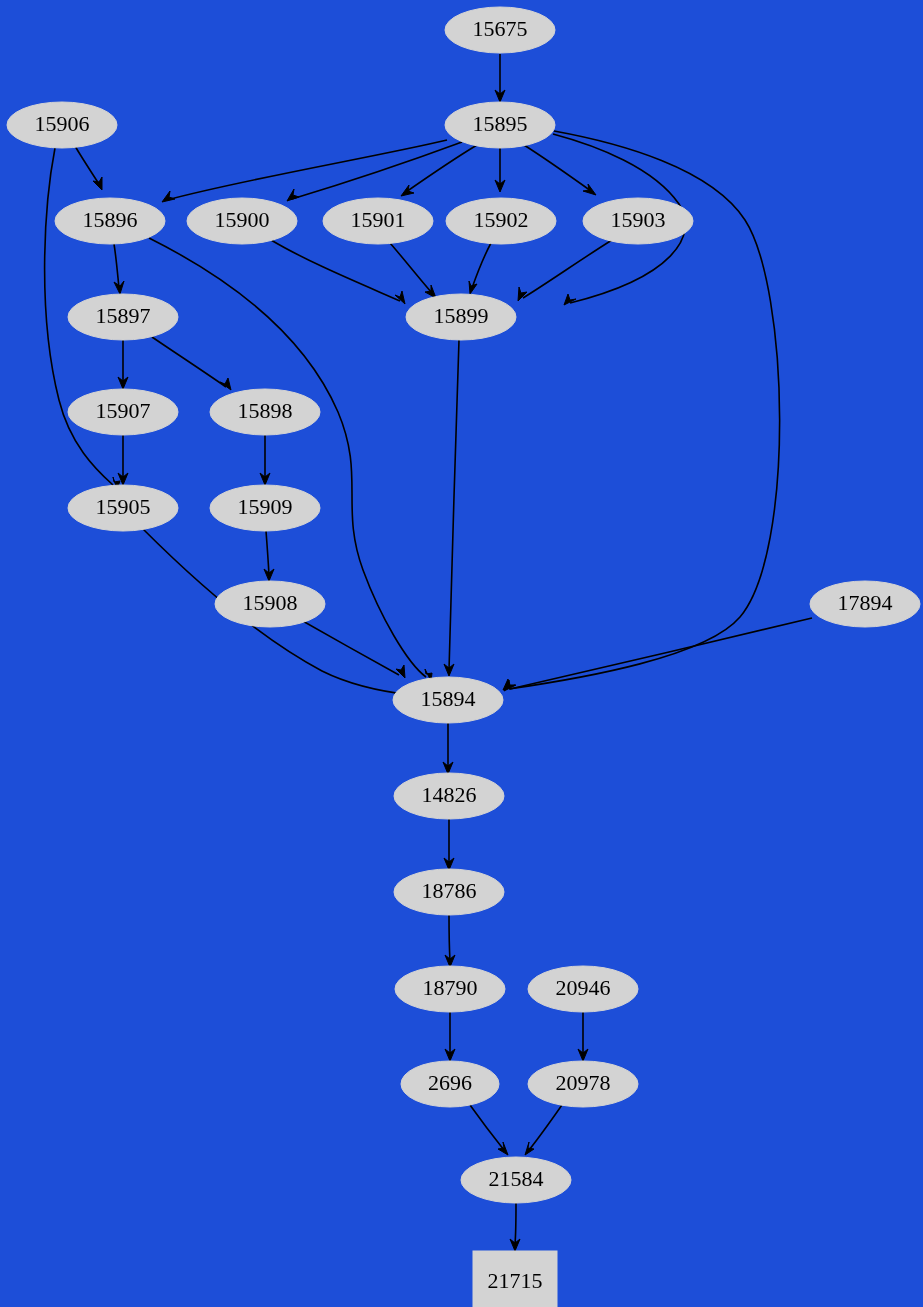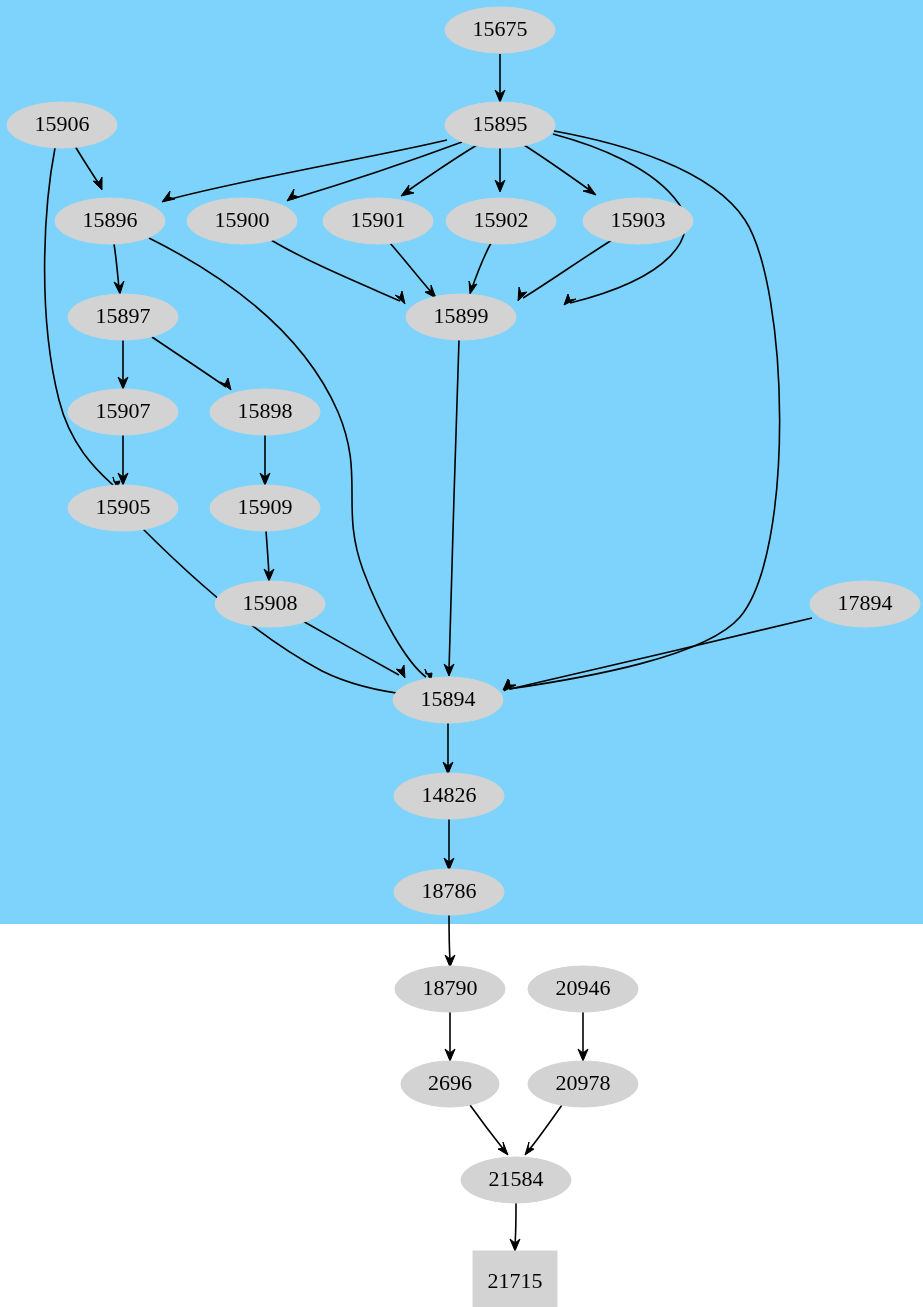--- a/index.html
+++ b/index.html
@@ -9,22 +9,22 @@
   }
   body {
     width: 923px;
     height: 1307px;
     overflow: hidden;
     font-family: "Liberation Serif", "DejaVu Serif", serif;
   }
   #graph-root {
     position: relative;
     width: 923px;
-    height: 924px;
-    background: #7dd3fc;
+    height: 1307px;
+    background: #1d4ed8;
   }
   svg#graph-svg {
     display: block;
     width: 923px;
     height: 1307px;
   }
   .node-shape {
     fill: #d3d3d3;
     stroke: #d3d3d3;
     stroke-width: 1;

